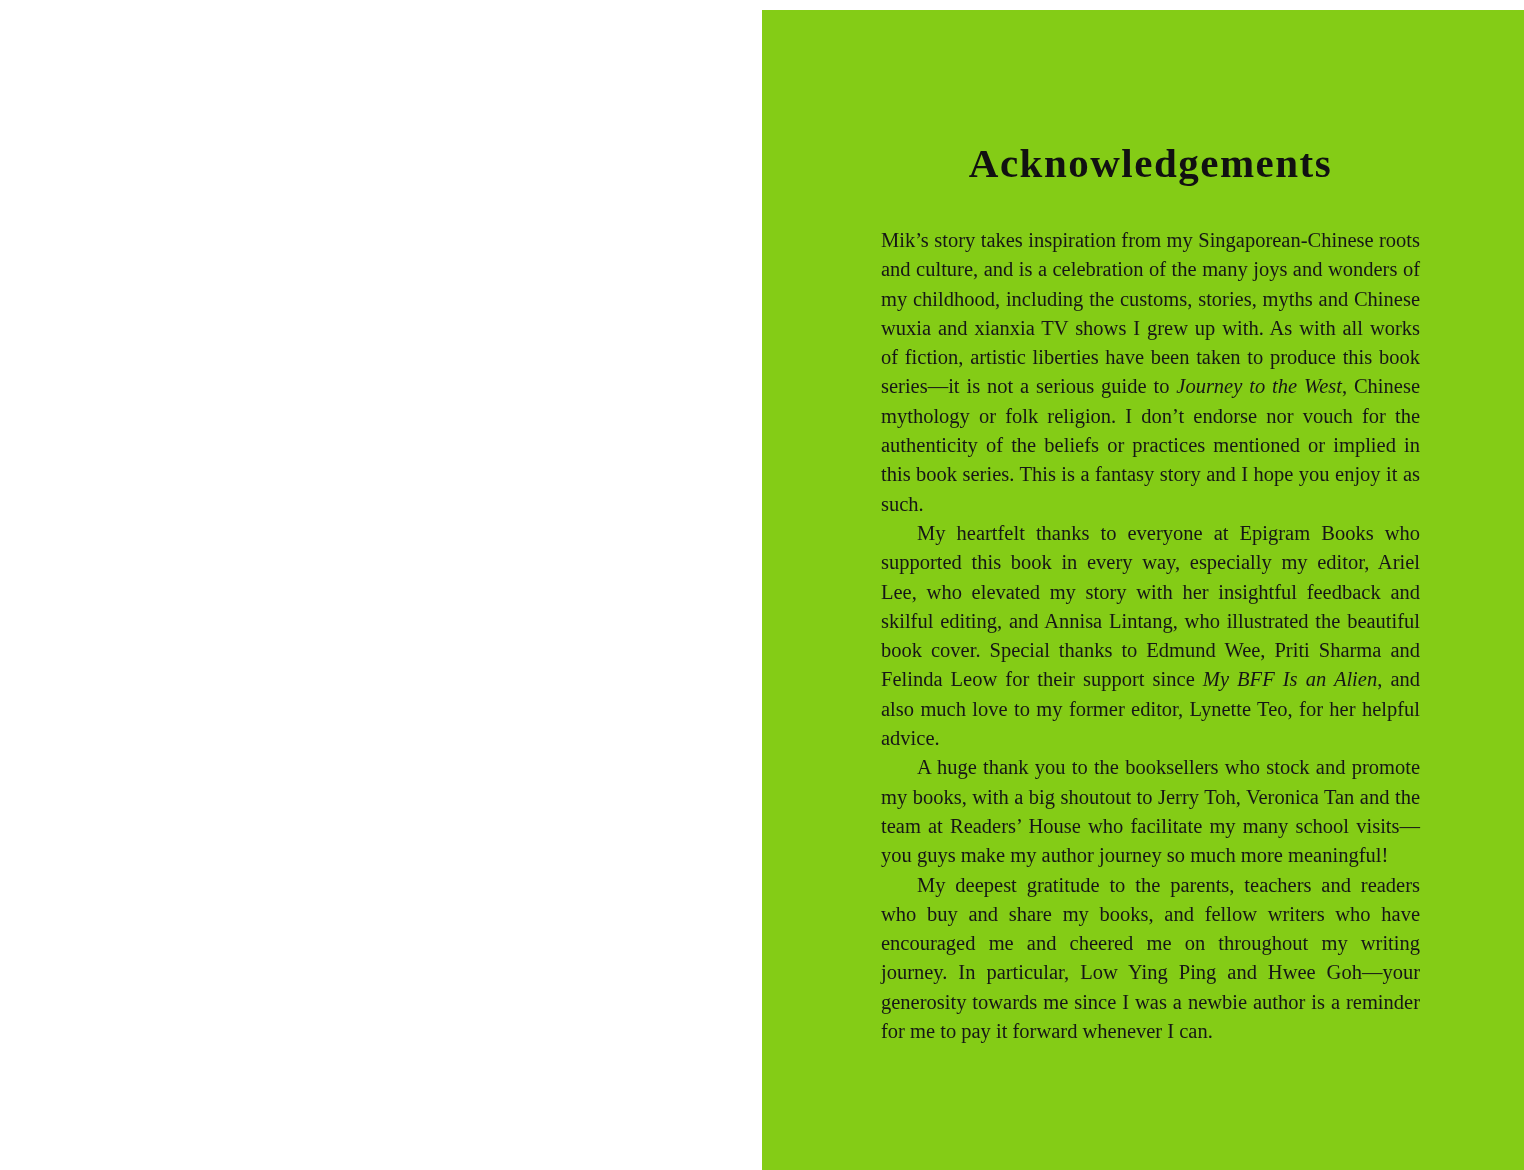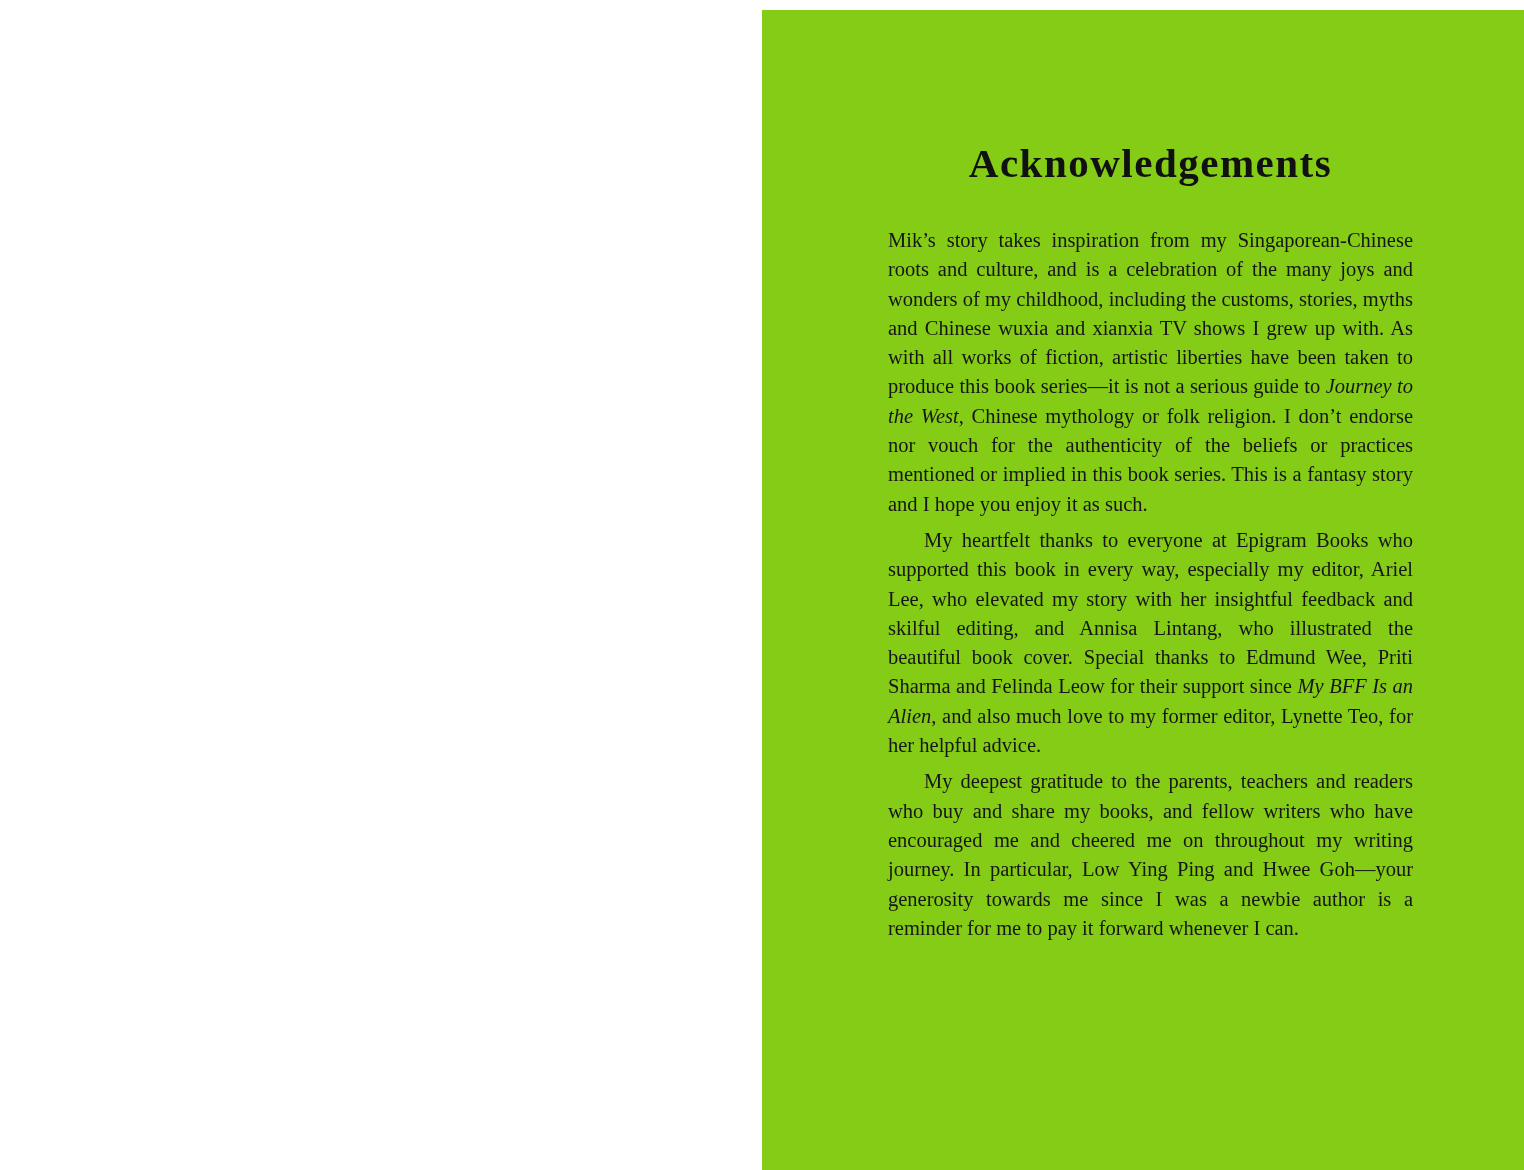--- a/index.html
+++ b/index.html
@@ -45,21 +45,21 @@
   .chapter-title {
     margin: 0 0 40px 0;
     font-size: 41px;
     line-height: 46px;
     font-weight: bold;
     text-align: center;
     letter-spacing: 1.5px;
     color: #111111;
   }
   .para {
-    margin: 7px;
+    margin: 0;
     font-size: 20.5px;
     line-height: 29.3px;
     text-align: justify;
     color: #161616;
   }
   .para.indent {
     text-indent: 36px;
   }
   .para em {
     font-style: italic;
@@ -69,17 +69,18 @@
 <body>
 
 <div class="spread">
   <div class="left-page"></div>
   <div class="right-page">
     <div class="text-column">
       <h1 class="chapter-title">Acknowledgements</h1>
       <main>
           <p class="para"><span>Mik’s story takes inspiration from my Singaporean-Chinese roots and culture, and is a celebration of the many joys and wonders of my childhood, including the customs, stories, myths and Chinese wuxia and xianxia TV shows I grew up with. As with all works of fiction, artistic liberties have been taken to produce this book series—it is not a serious guide to </span><em>Journey to the West</em><span>, Chinese mythology or folk religion. I don’t endorse nor vouch for the authenticity of the beliefs or practices mentioned or implied in this book series. This is a fantasy story and I hope you enjoy it as such.</span></p>
           <p class="para indent"><span>My heartfelt thanks to everyone at Epigram Books who supported this book in every way, especially my editor, Ariel Lee, who elevated my story with her insightful feedback and skilful editing, and Annisa Lintang, who illustrated the beautiful book cover. Special thanks to Edmund Wee, Priti Sharma and Felinda Leow for their support since </span><em>My BFF Is an Alien</em><span>, and also much love to my former editor, Lynette Teo, for her helpful advice.</span></p>
+          <p class="para indent"><span>A huge thank you to the booksellers who stock and promote my books, with a big shoutout to Jerry Toh, Veronica Tan and the team at Readers’ House who facilitate my many school visits—you guys make my author journey so much more meaningful!</span></p>
           <p class="para indent"><span>My deepest gratitude to the parents, teachers and readers who buy and share my books, and fellow writers who have encouraged me and cheered me on throughout my writing journey. In particular, Low Ying Ping and Hwee Goh—your generosity towards me since I was a newbie author is a reminder for me to pay it forward whenever I can.</span></p>
         </main>
     </div>
   </div>
 </div>
 
 </body></html>

